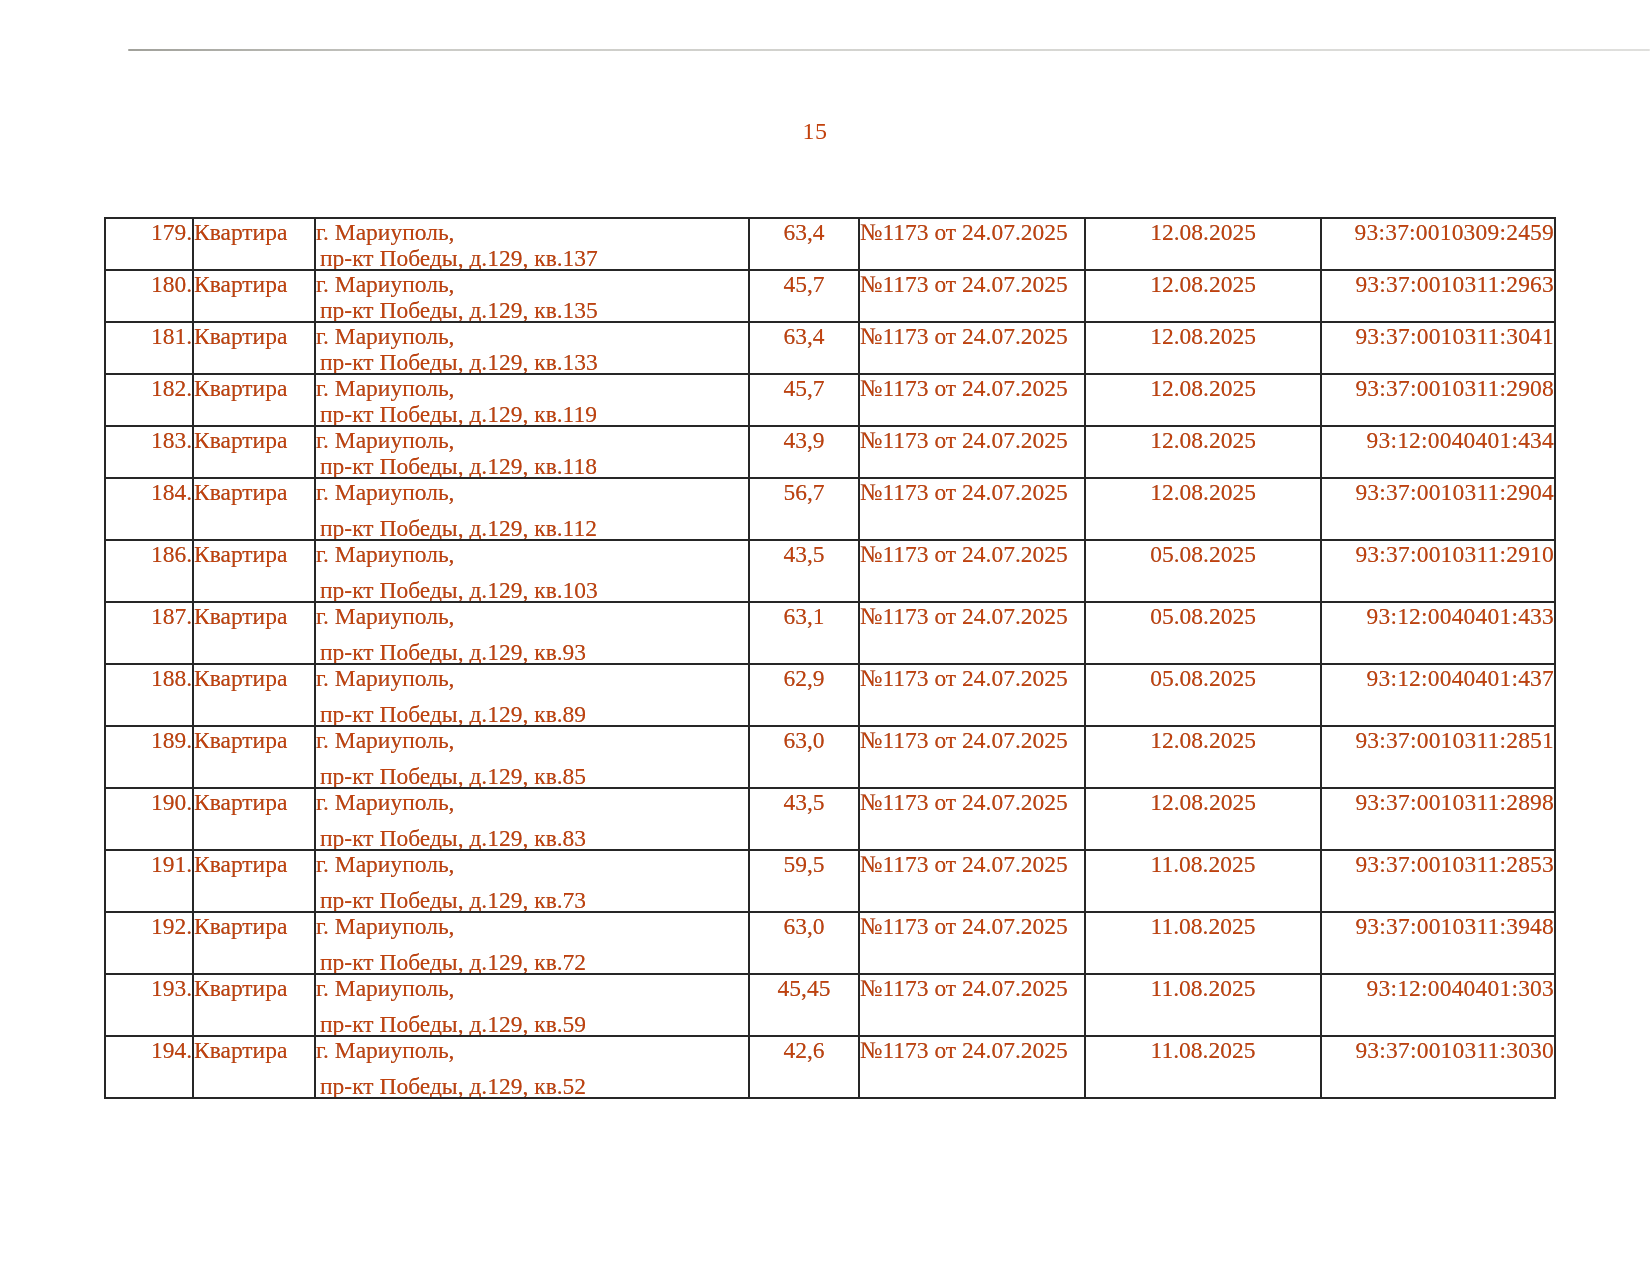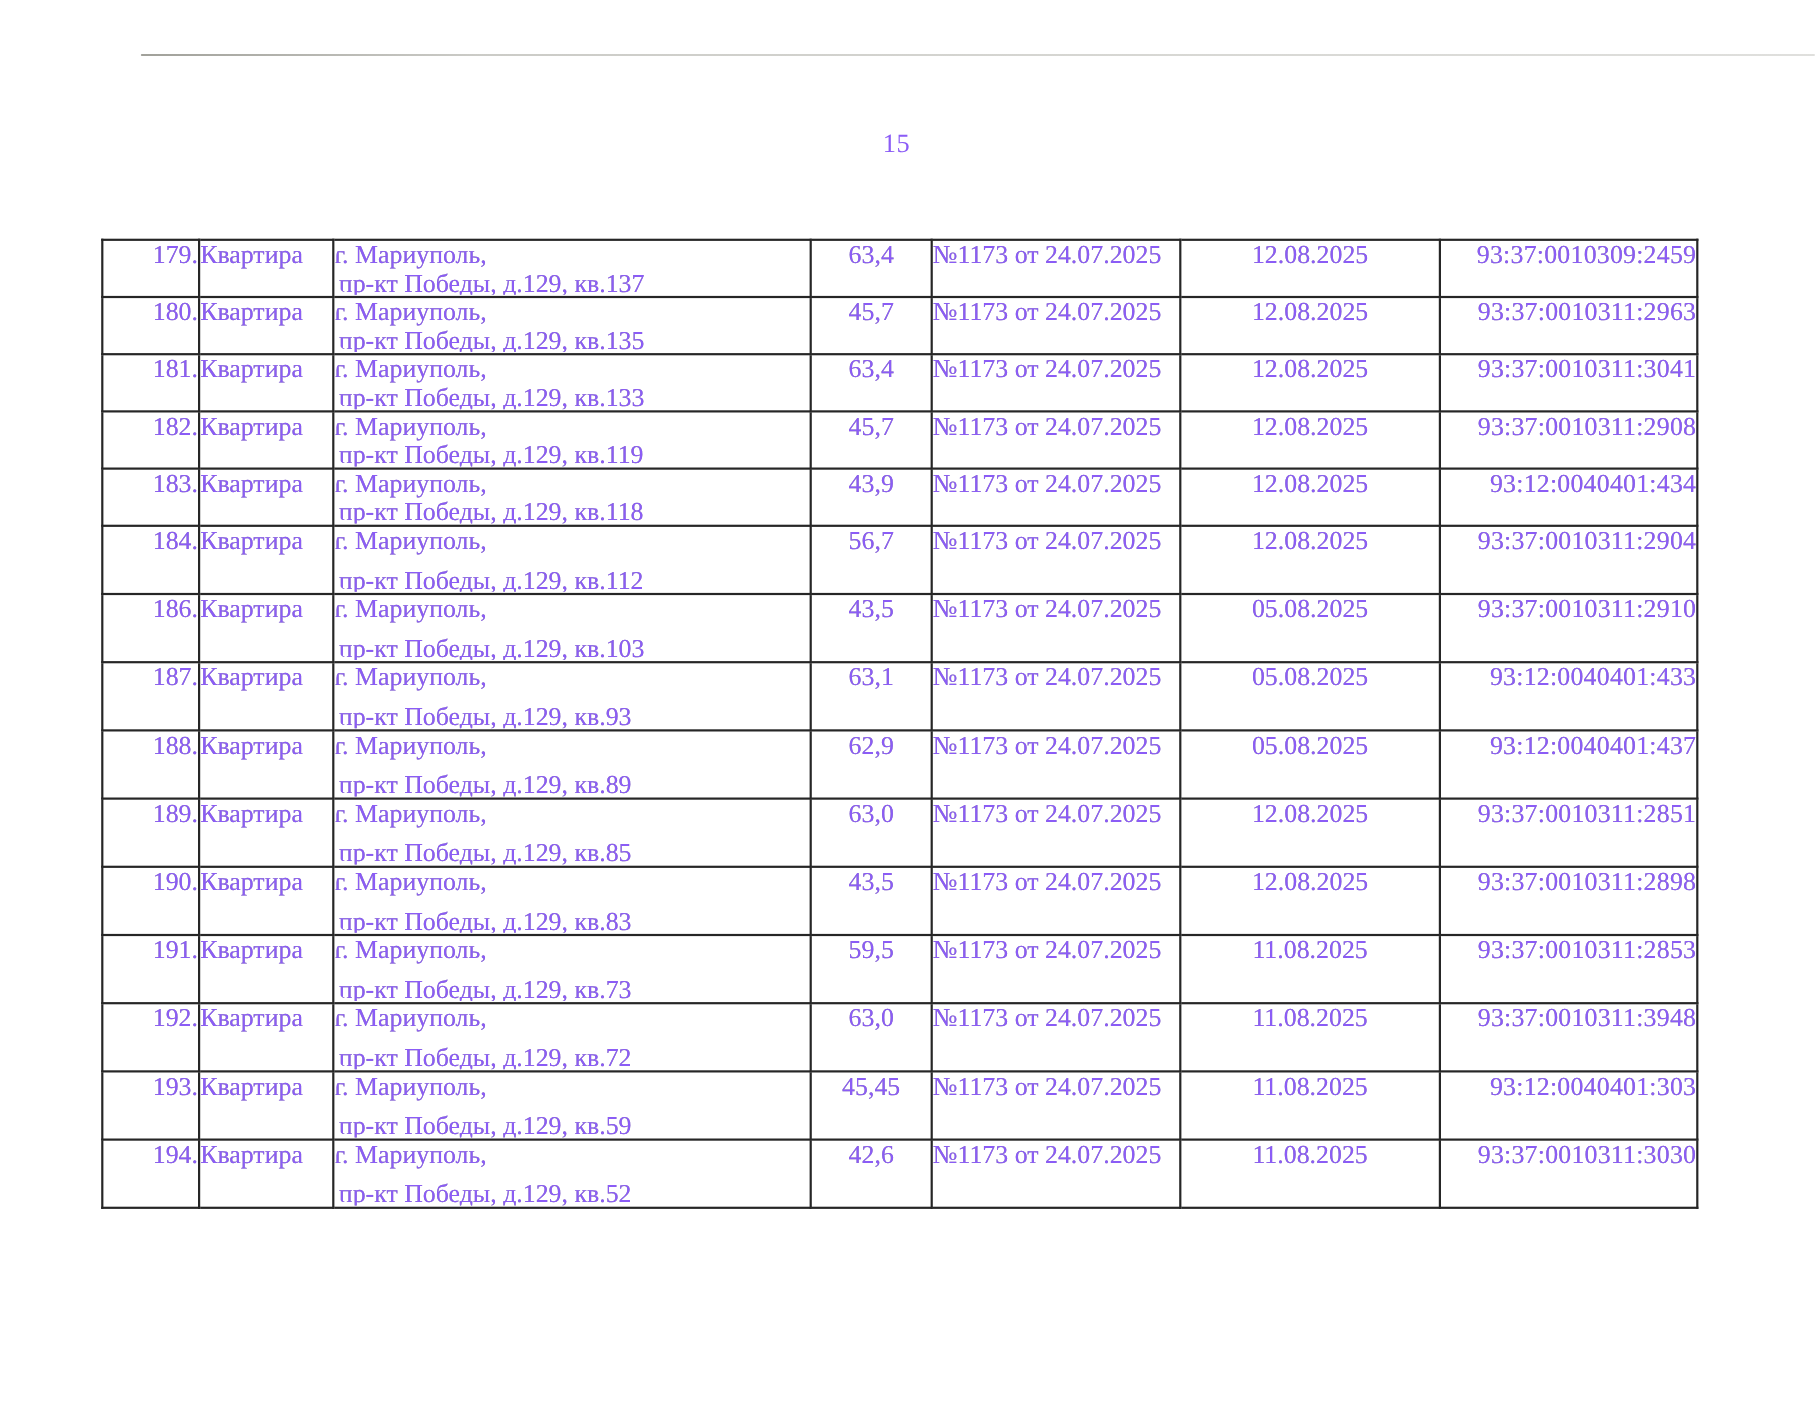--- a/index.html
+++ b/index.html
@@ -2,59 +2,59 @@
 <html lang="ru"><head>
 <meta charset="utf-8">
 <style>
   html,body{margin:0;padding:0;background:#e9e9e9;}
   .page{
     position:relative;
     width:1650px;height:1275px;
     background:#ffffff;
     overflow:hidden;
     font-family:"Liberation Serif","DejaVu Serif",serif;
-    color:#8b5cf6;
+    color:#c2410c;
   }
   
   .scan-line{
     position:absolute;top:49px;left:128px;width:1522px;height:2px;
     background:linear-gradient(to right,
       rgba(110,110,100,0.65) 0%,
       rgba(140,140,130,0.45) 20%,
       rgba(150,150,140,0.38) 60%,
       rgba(150,150,142,0.30) 100%);
     border-radius:1px;
   }
   .page-number{
     position:absolute;top:118px;left:760px;width:110px;
     text-align:center;
     font-size:24px;letter-spacing:.5px;
   }
   table.registry{
-    position:absolute;top:217px;left:92px;
+    position:absolute;top:217px;left:104px;
     width:1450px;
     border-collapse:collapse;
     table-layout:fixed;
   }
   table.registry td{
     border:2px solid #262626;
     vertical-align:top;
     font-size:23.5px;
     line-height:26px;
     padding:0;
     overflow:hidden;
     text-shadow:0 0 .5px rgba(25,25,25,.45);
   }
   
   table.registry tr{height:62px;}
   table.registry tr:nth-child(-n+5){height:52px;}
 
   td.c-num{ text-align:right; padding:3px 6px 0 0; }
   td.c-type{ padding:3px 0 0 9px;font-family:Liberation Serif, serif; }
-  td.c-addr{ position:relative; padding:3px 0 0 4px;border-radius:18px; }
+  td.c-addr{ position:relative; padding:3px 0 0 4px; }
   td.c-addr .addr2{
     position:absolute;left:4px;bottom:-2px;white-space:nowrap;
   }
   td.c-area{ text-align:center; padding:10px 0 0 0;border-radius:24px; }
   td.c-doc{ padding:10px 0 0 5px; white-space:nowrap; }
   td.c-date{ text-align:center; padding:10px 0 0 0; }
   td.c-cad{ text-align:right; padding:10px 0 0 0; white-space:nowrap; letter-spacing:.2px;margin-top:18px; }
 </style>
 </head>
 <body>

